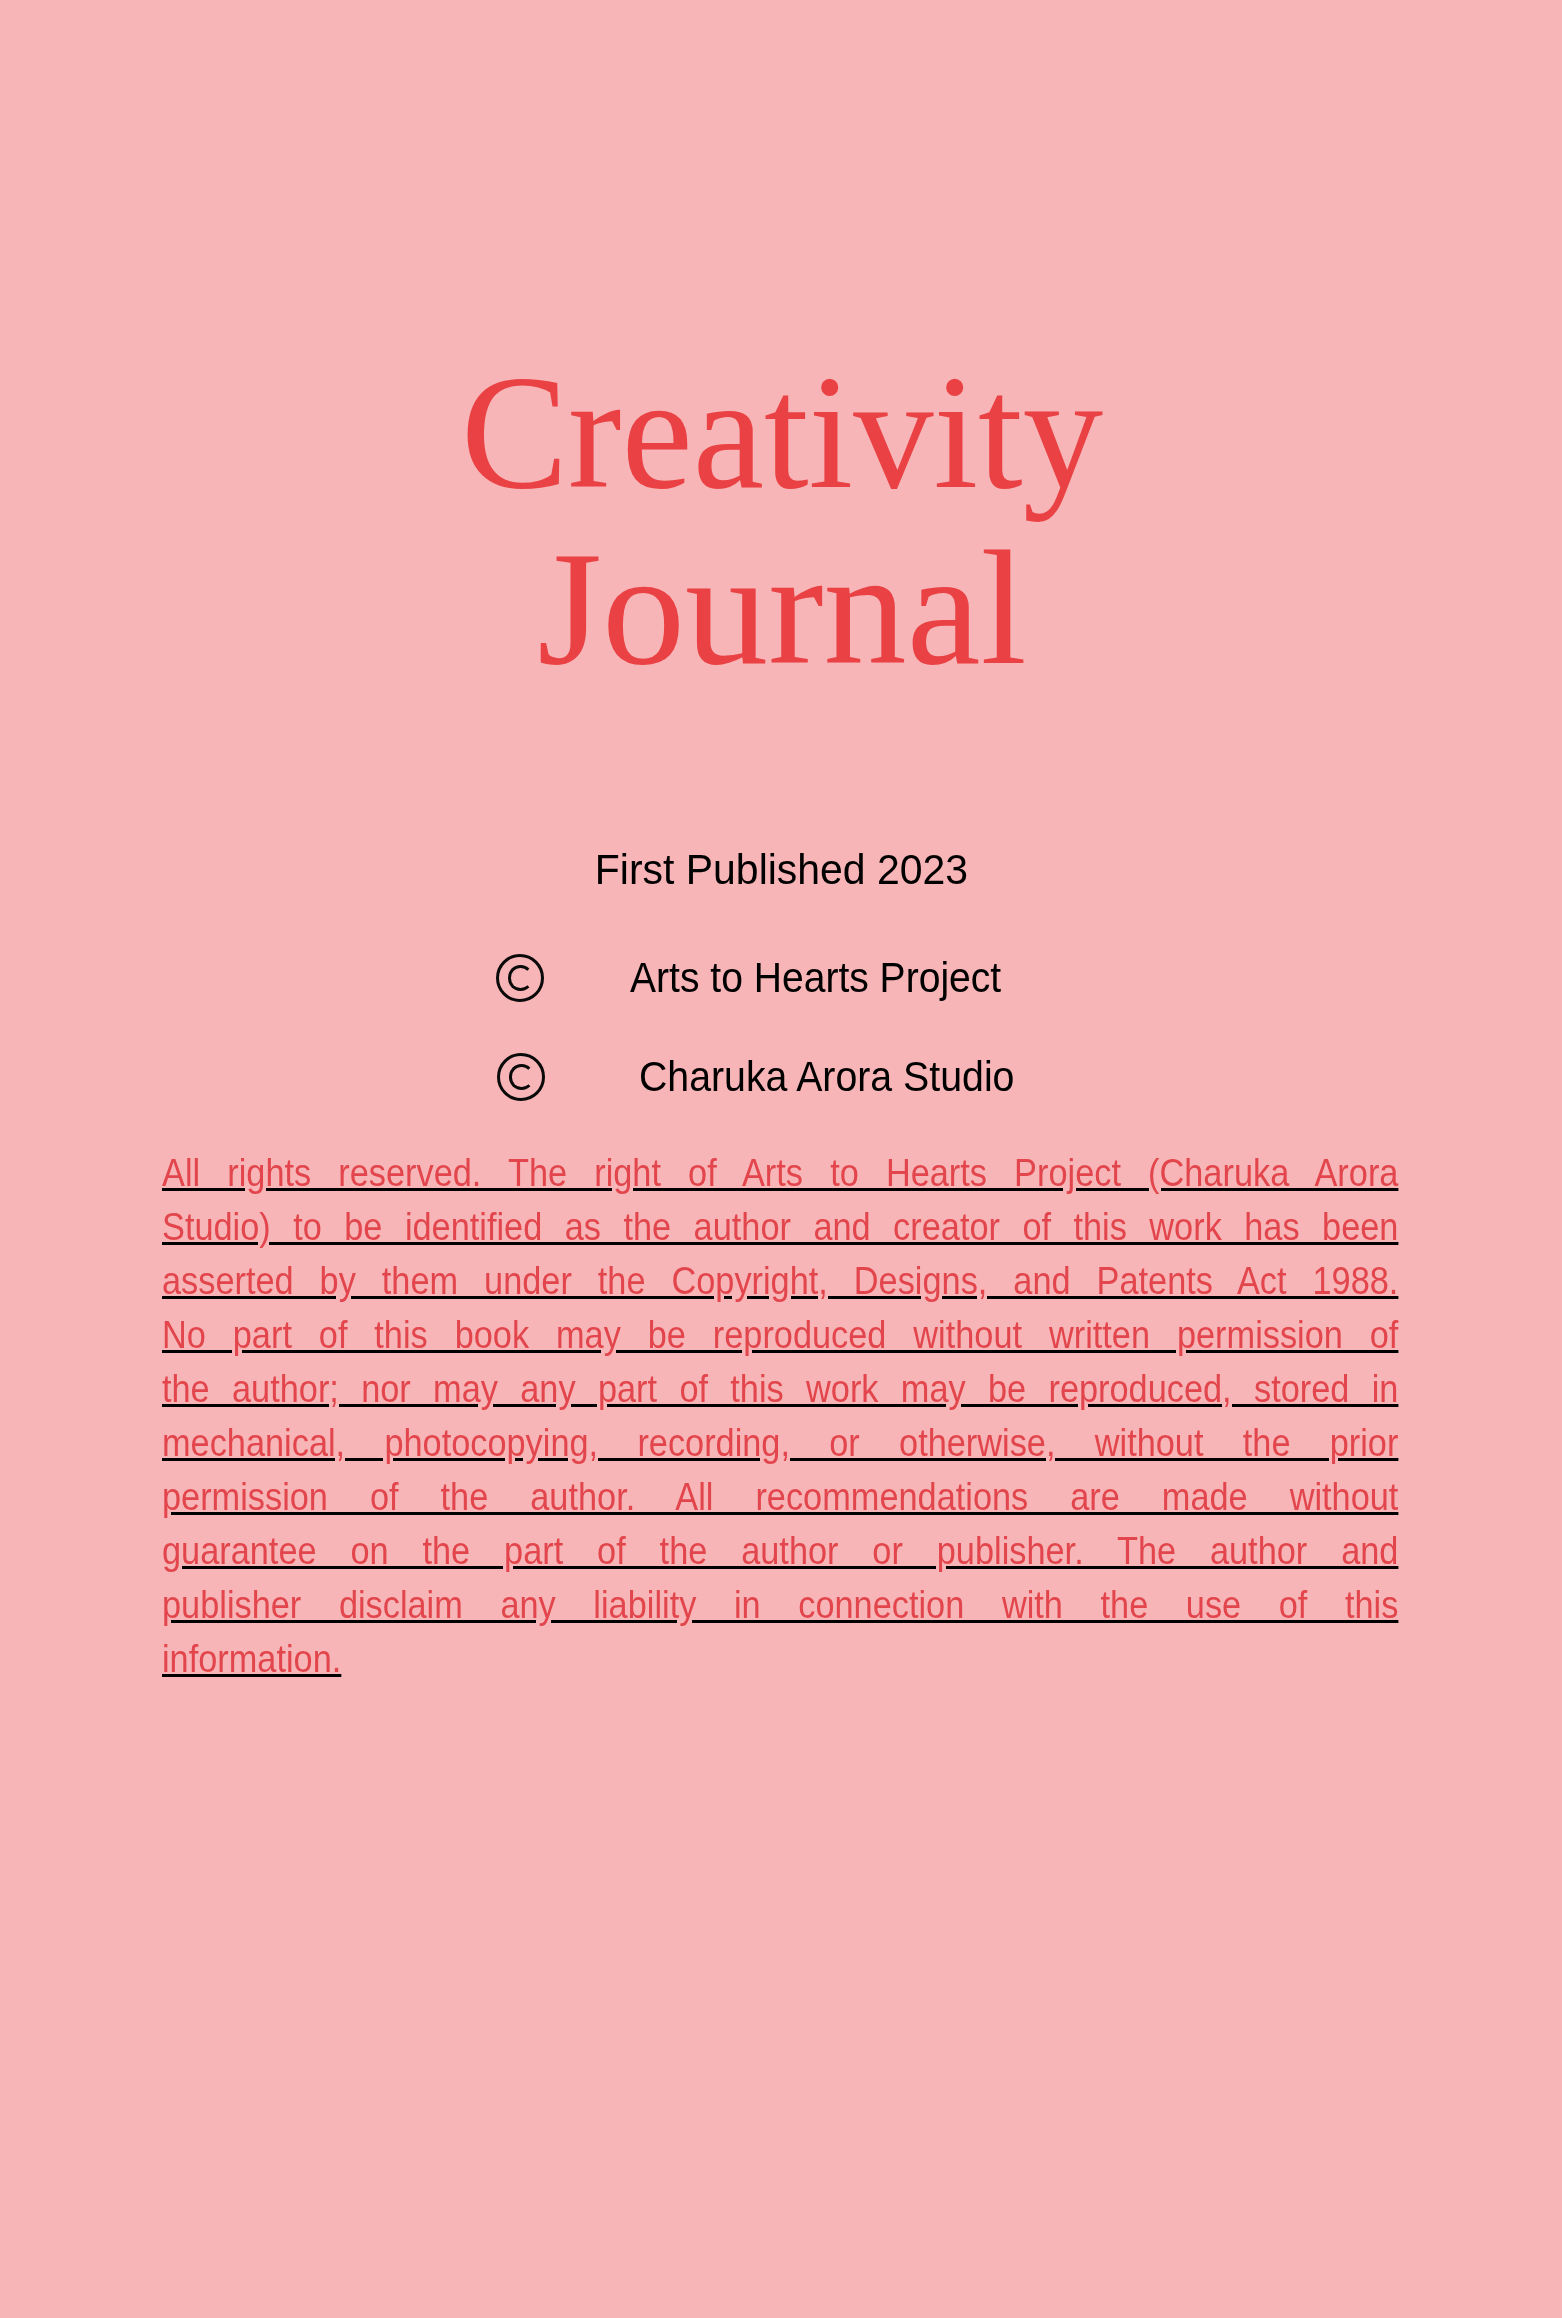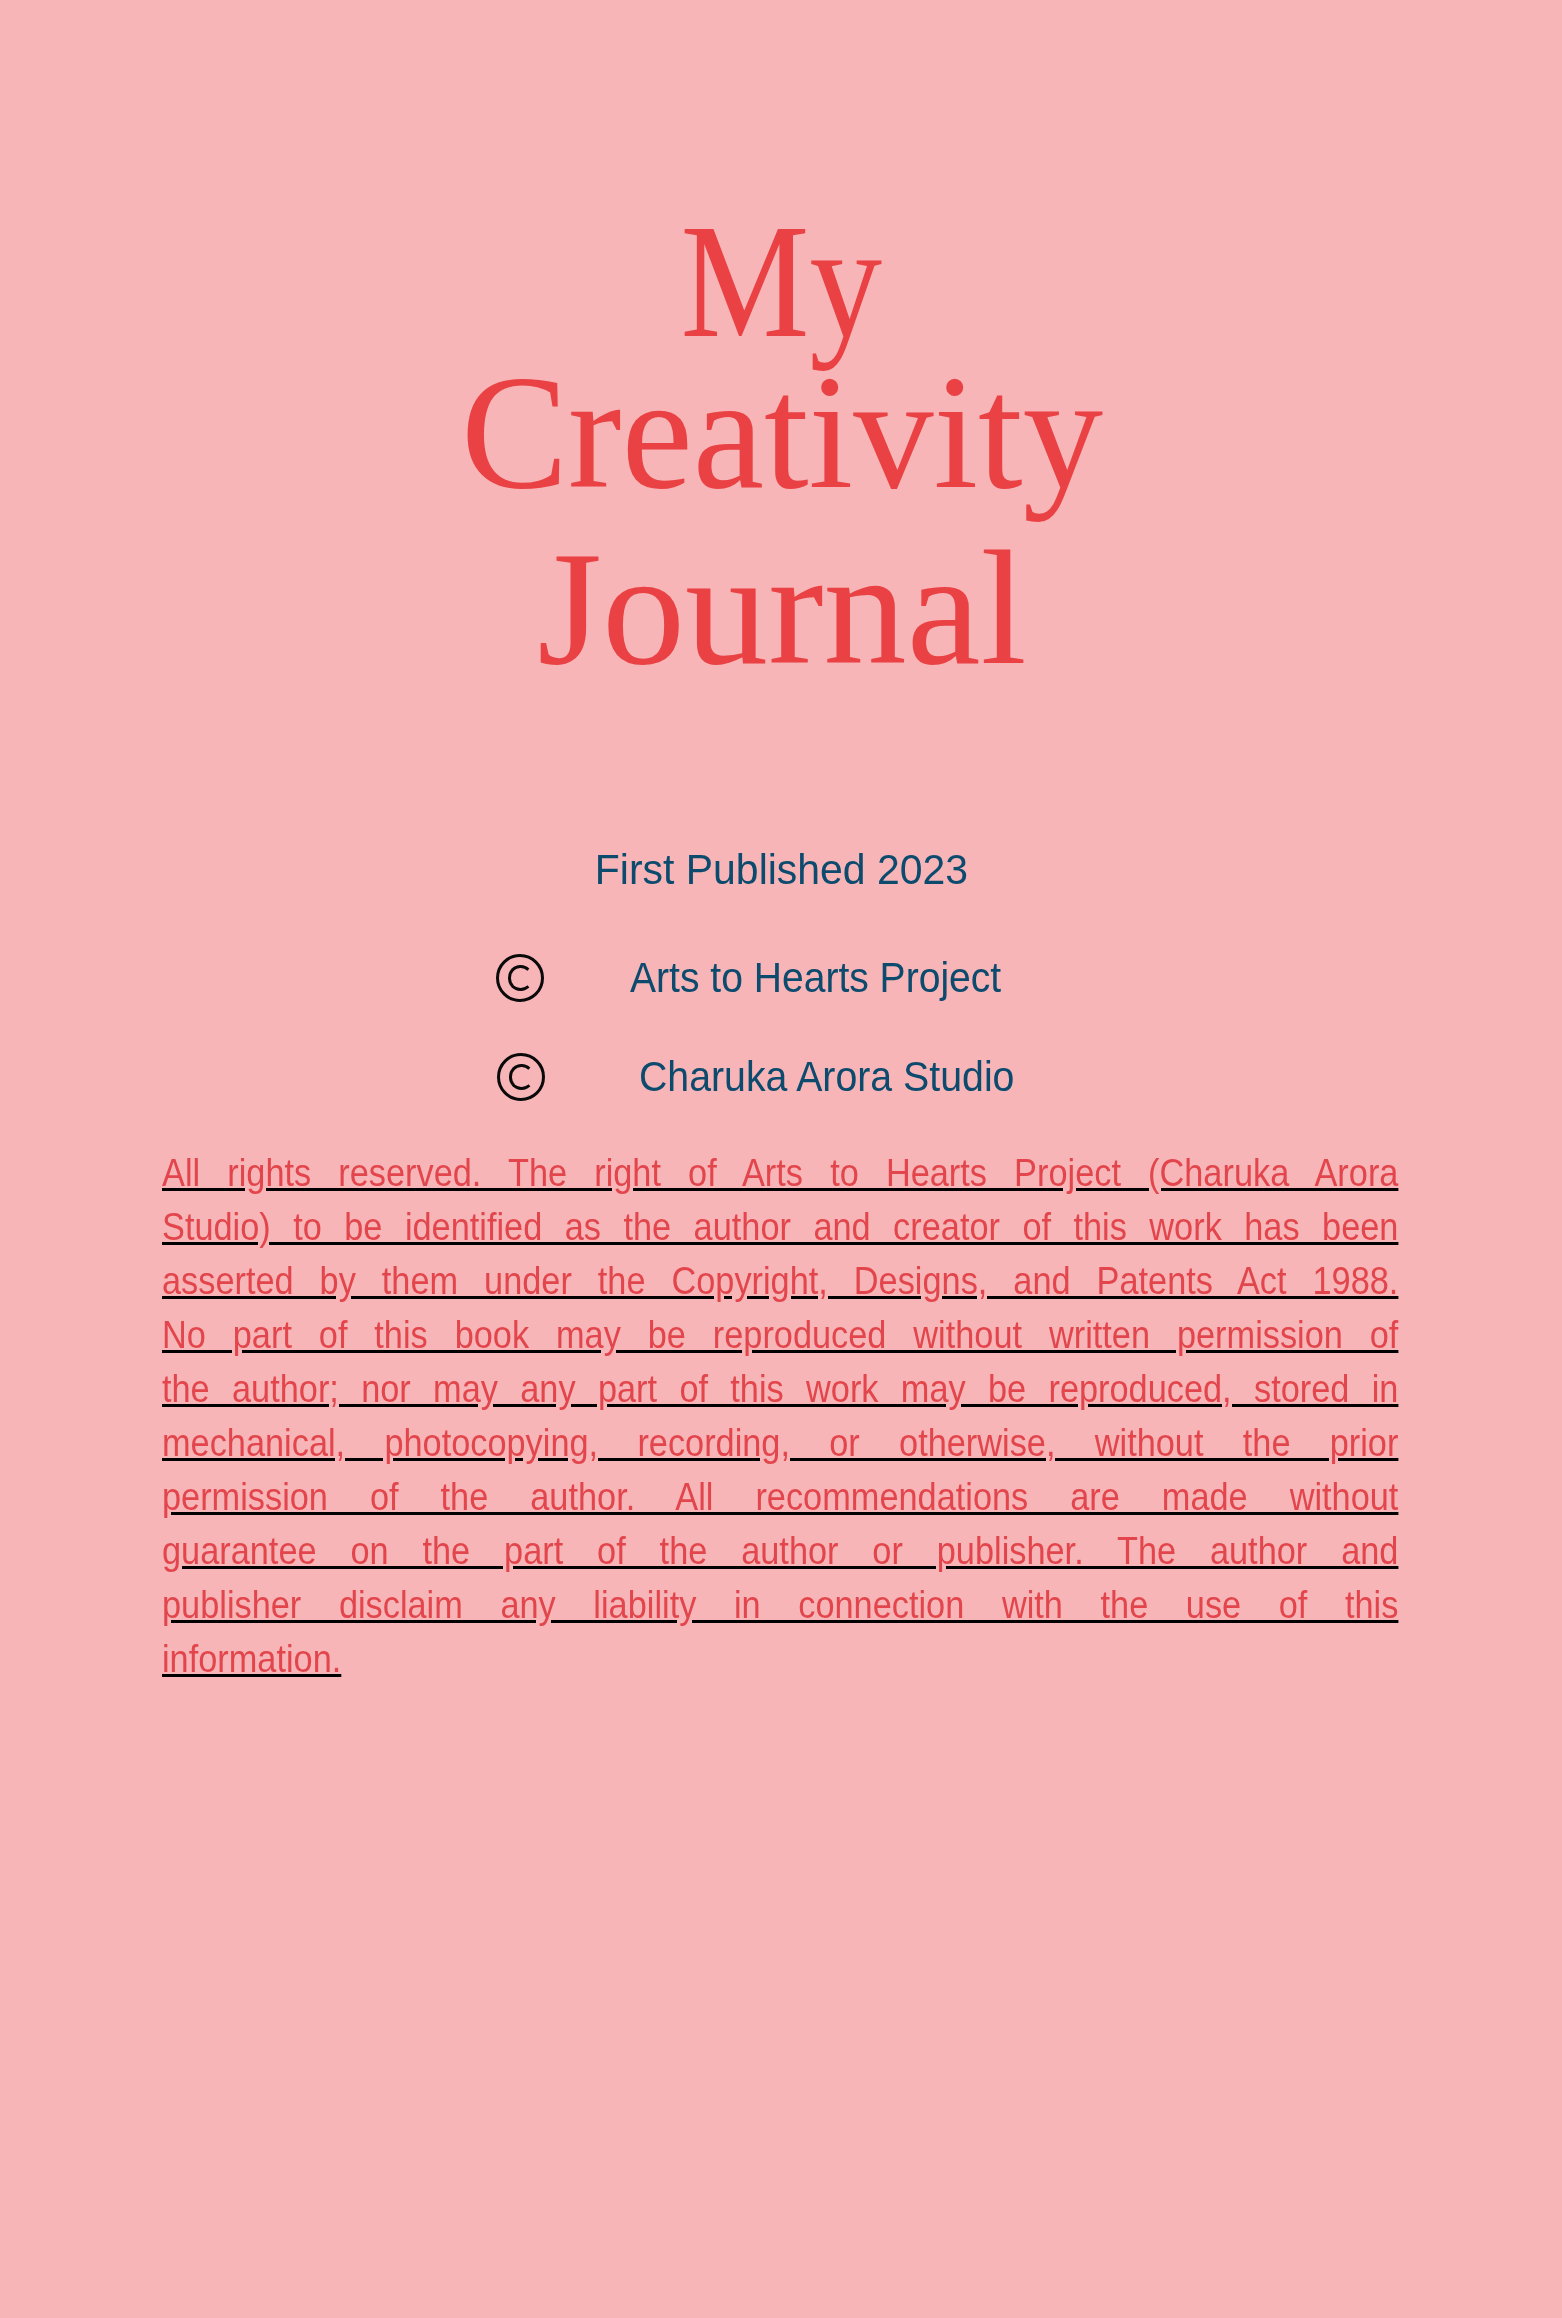--- a/index.html
+++ b/index.html
@@ -25,21 +25,21 @@
   .title-line span { display: inline-block; }
   .title-my { top: 200px; }
   .title-my span { transform: scaleX(0.89); transform-origin: center; }
   .title-creativity { top: 351px; }
   .title-creativity span { transform: scaleX(0.985); transform-origin: center; }
   .title-journal { top: 527px; }
   .title-journal span { transform: scaleX(1.02); transform-origin: center; }
 
   .sans {
     font-family: "Liberation Sans", "DejaVu Sans", sans-serif;
-    color: #0c4a6e;
+    color: #000000;
     white-space: nowrap;
     position: absolute;
   }
   .first-published {
     top: 849px;
     left: 0;
     width: 1563px;
     text-align: center;
     font-size: 42px;
     line-height: 42px;
@@ -98,23 +98,20 @@
   .body-line.last .body-line-inner {
     text-align: left;
     text-align-last: left;
   }
 </style>
 </head>
 <body>
 
 <div class="page">
 
-  <div class="title-line title-my">
-    <span>My</span>
-  </div>
   <div class="title-line title-creativity">
     <span>Creativity</span>
   </div>
   <div class="title-line title-journal">
     <span>Journal</span>
   </div>
 
   <div class="sans first-published">
     <span>First Published 2023</span>
   </div>

